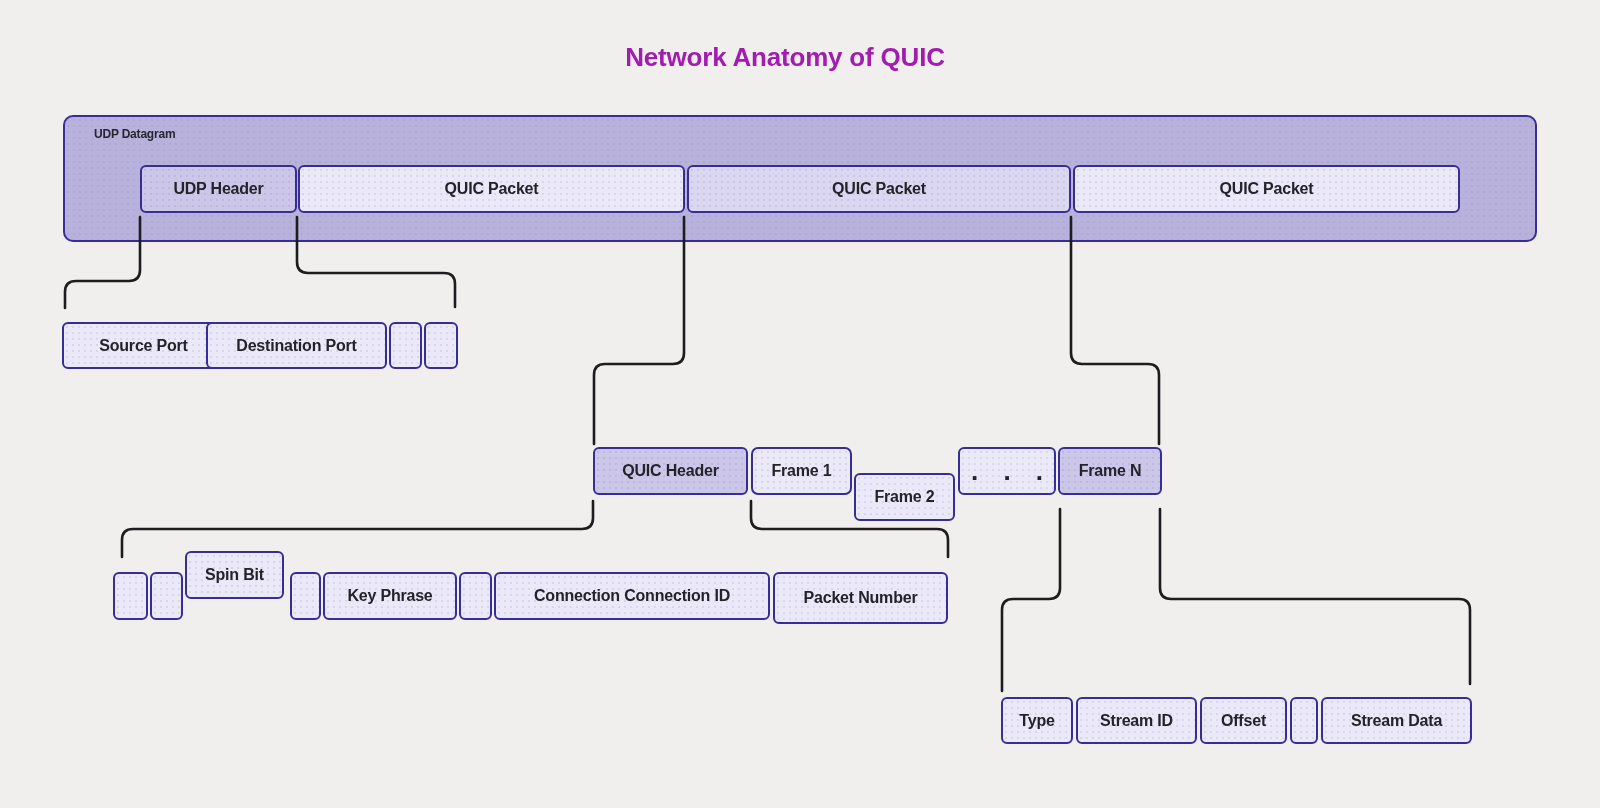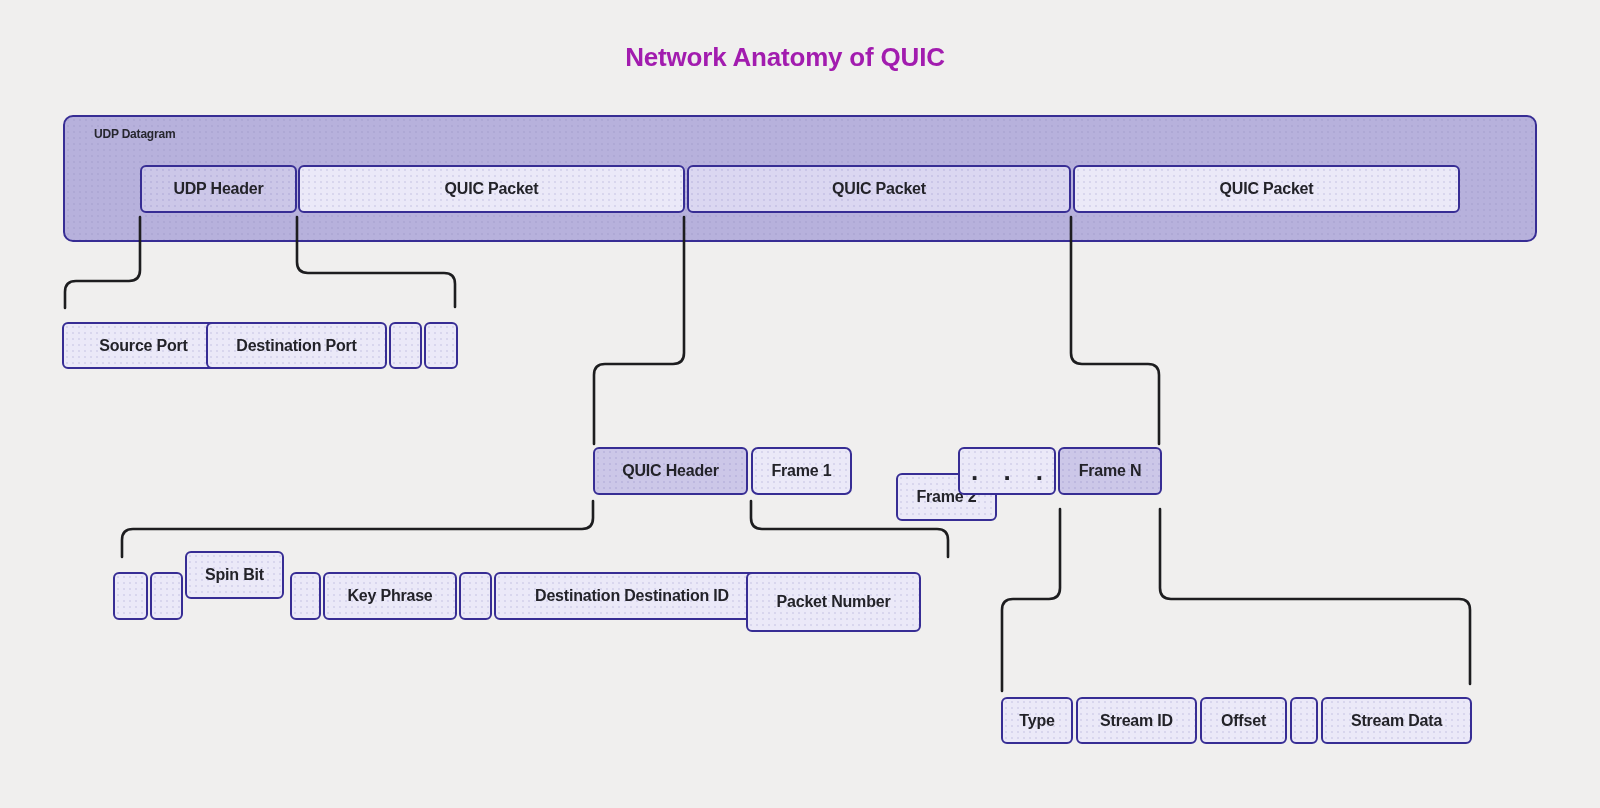--- a/index.html
+++ b/index.html
@@ -62,32 +62,32 @@
   <div class="box fill-mid" style="left:687px;top:165px;width:384px;height:48px;">QUIC Packet</div>
   <div class="box fill-light" style="left:1073px;top:165px;width:387px;height:48px;">QUIC Packet</div>
 
   <div class="box fill-light" style="left:62px;top:322px;width:163px;height:47px;">Source Port</div>
   <div class="box fill-light" style="left:206px;top:322px;width:181px;height:47px;">Destination Port</div>
   <div class="box fill-light" style="left:389px;top:322px;width:33px;height:47px;"></div>
   <div class="box fill-light" style="left:424px;top:322px;width:34px;height:47px;"></div>
 
   <div class="box fill-header" style="left:593px;top:447px;width:155px;height:48px;">QUIC Header</div>
   <div class="box fill-light" style="left:751px;top:447px;width:101px;height:48px;border-radius:7px;">Frame 1</div>
-  <div class="box fill-light" style="left:854px;top:473px;width:101px;height:48px;margin-left:42px;">Frame 2</div>
+  <div class="box fill-light" style="left:854px;top:473px;width:101px;height:48px;">Frame 2</div>
   <div class="box fill-light dots-box" style="left:958px;top:447px;width:98px;height:48px;">. . .</div>
   <div class="box fill-header" style="left:1058px;top:447px;width:104px;height:48px;">Frame N</div>
 
   <div class="box fill-light" style="left:113px;top:572px;width:35px;height:48px;"></div>
   <div class="box fill-light" style="left:150px;top:572px;width:33px;height:48px;"></div>
   <div class="box fill-light" style="left:185px;top:551px;width:99px;height:48px;">Spin Bit</div>
   <div class="box fill-light" style="left:290px;top:572px;width:31px;height:48px;"></div>
   <div class="box fill-light" style="left:323px;top:572px;width:134px;height:48px;">Key Phrase</div>
   <div class="box fill-light" style="left:459px;top:572px;width:33px;height:48px;"></div>
-  <div class="box fill-light" style="left:494px;top:572px;width:276px;height:48px;">Destination Destination ID</div>
-  <div class="box fill-light" style="left:746px;top:572px;width:175px;height:60px;text-align:center;">Packet Number</div>
+  <div class="box fill-light" style="left:494px;top:572px;width:276px;height:48px;">Connection Connection ID</div>
+  <div class="box fill-light" style="left:773px;top:572px;width:175px;height:52px;text-align:center;">Packet Number</div>
 
   <div class="box fill-light" style="left:1001px;top:697px;width:72px;height:47px;">Type</div>
   <div class="box fill-light" style="left:1076px;top:697px;width:121px;height:47px;">Stream ID</div>
   <div class="box fill-light" style="left:1200px;top:697px;width:87px;height:47px;">Offset</div>
   <div class="box fill-light" style="left:1290px;top:697px;width:28px;height:47px;"></div>
   <div class="box fill-light" style="left:1321px;top:697px;width:151px;height:47px;">Stream Data</div>
 
   <svg class="connectors" width="1600" height="808" viewBox="0 0 1600 808">
     <path d="M140,217 V270 Q140,281 129,281 H76 Q65,281 65,292 V308"></path>
     <path d="M297,217 V262 Q297,273 308,273 H444 Q455,273 455,284 V307"></path>

